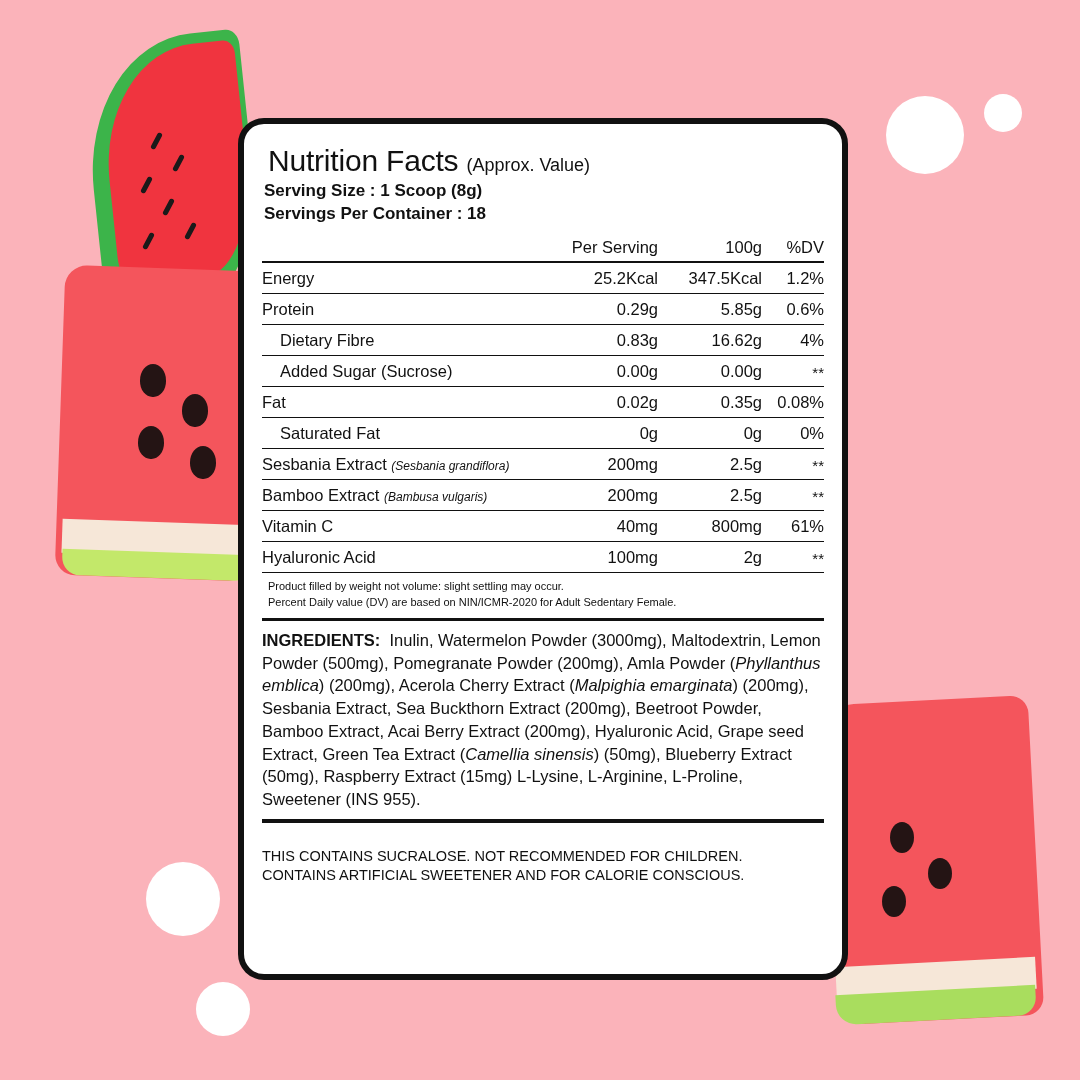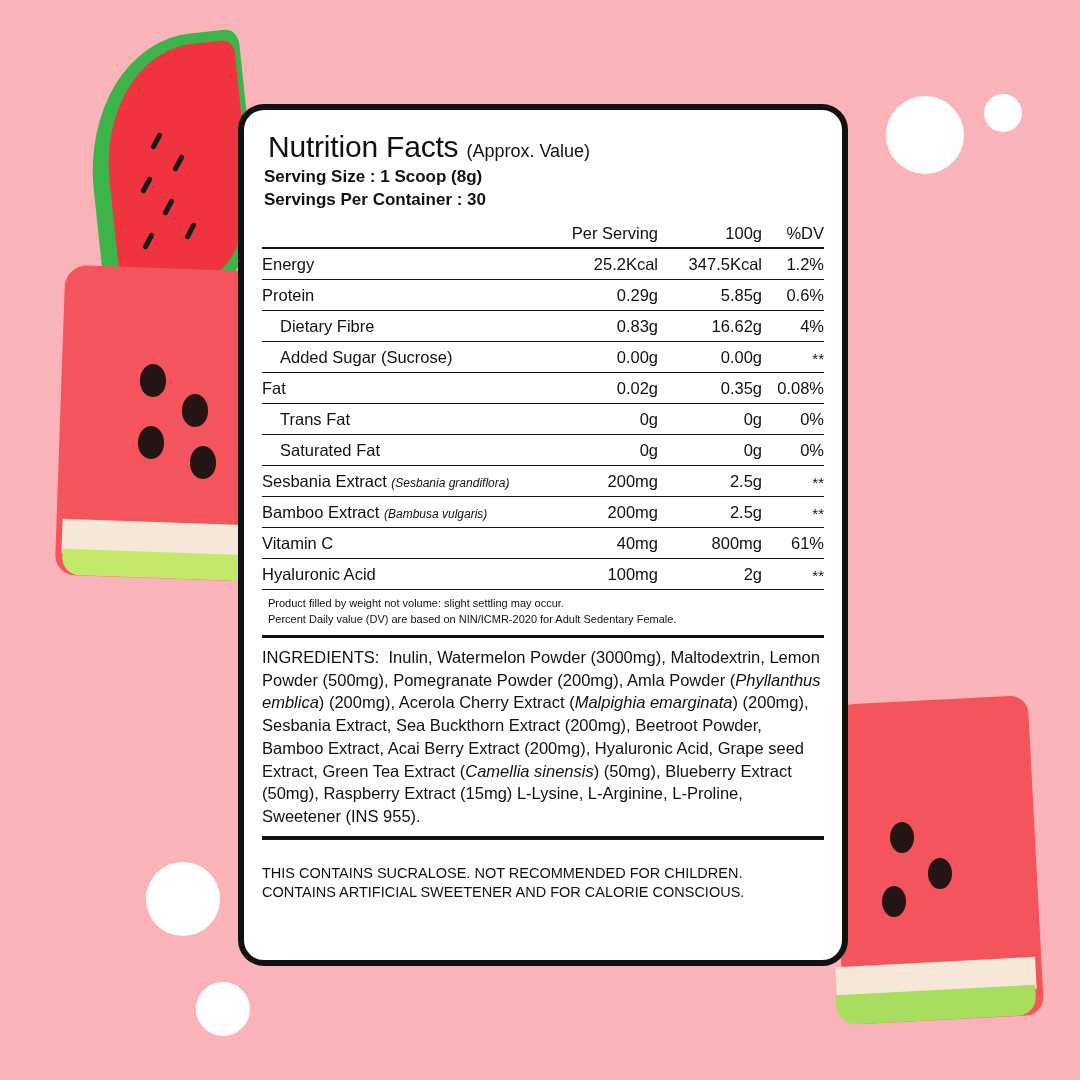--- a/index.html
+++ b/index.html
@@ -140,21 +140,21 @@
     width: 24px;
     height: 31px;
     background: #241414;
     border-radius: 50%;
   }
 
   
   .panel {
     position: absolute;
     left: 238px;
-    top: 104px;
+    top: 118px;
     width: 610px;
     height: 862px;
     background: #ffffff;
     border: 6px solid #111111;
     border-radius: 26px;
     box-sizing: border-box;
     padding: 14px 18px 10px 18px;
   }
   .panel-inner {
     width: 100%;
@@ -219,21 +219,21 @@
     border-bottom: 3px solid #111111;
   }
 
   .ingredients {
     font-size: 16.5px;
     line-height: 1.38;
     padding: 8px 0 8px 0;
     border-bottom: 4px solid #111111;
     text-align: left;
   }
-  .ing-head { font-weight: normal; }
+  .ing-head { font-weight: bold; }
   .ing-italic { font-style: italic; }
 
   .warning {
     font-size: 14.5px;
     line-height: 1.35;
     padding-top: 24px;
   }
 </style>
 </head>
 <body>
@@ -275,21 +275,21 @@
 
 <div class="panel">
   <div class="panel-inner">
 
     <div class="title-row">
       <span class="nf-title">Nutrition Facts</span>
       <span class="nf-approx">(Approx. Value)</span>
     </div>
 
     <div class="serv">Serving Size : 1 Scoop (8g)</div>
-    <div class="serv">Servings Per Container : 30</div>
+    <div class="serv">Servings Per Container : 18</div>
 
     <table class="nf">
       <tbody>
         <tr class="head">
           <td class="lab"></td>
           <td class="num c1">Per Serving</td>
           <td class="num c2">100g</td>
           <td class="num c3">%DV</td>
         </tr>
 
@@ -317,26 +317,20 @@
           <td class="num c2">0.00g</td>
           <td class="num c3 dv-star">**</td>
         </tr>
         <tr>
           <td class="lab">Fat</td>
           <td class="num c1">0.02g</td>
           <td class="num c2">0.35g</td>
           <td class="num c3">0.08%</td>
         </tr>
         <tr>
-          <td class="lab indent">Trans Fat</td>
-          <td class="num c1">0g</td>
-          <td class="num c2">0g</td>
-          <td class="num c3">0%</td>
-        </tr>
-        <tr>
           <td class="lab indent">Saturated Fat</td>
           <td class="num c1">0g</td>
           <td class="num c2">0g</td>
           <td class="num c3">0%</td>
         </tr>
         <tr>
           <td class="lab">
             <span>Sesbania Extract</span>
             <span class="latin">(Sesbania grandiflora)</span>
           </td>

